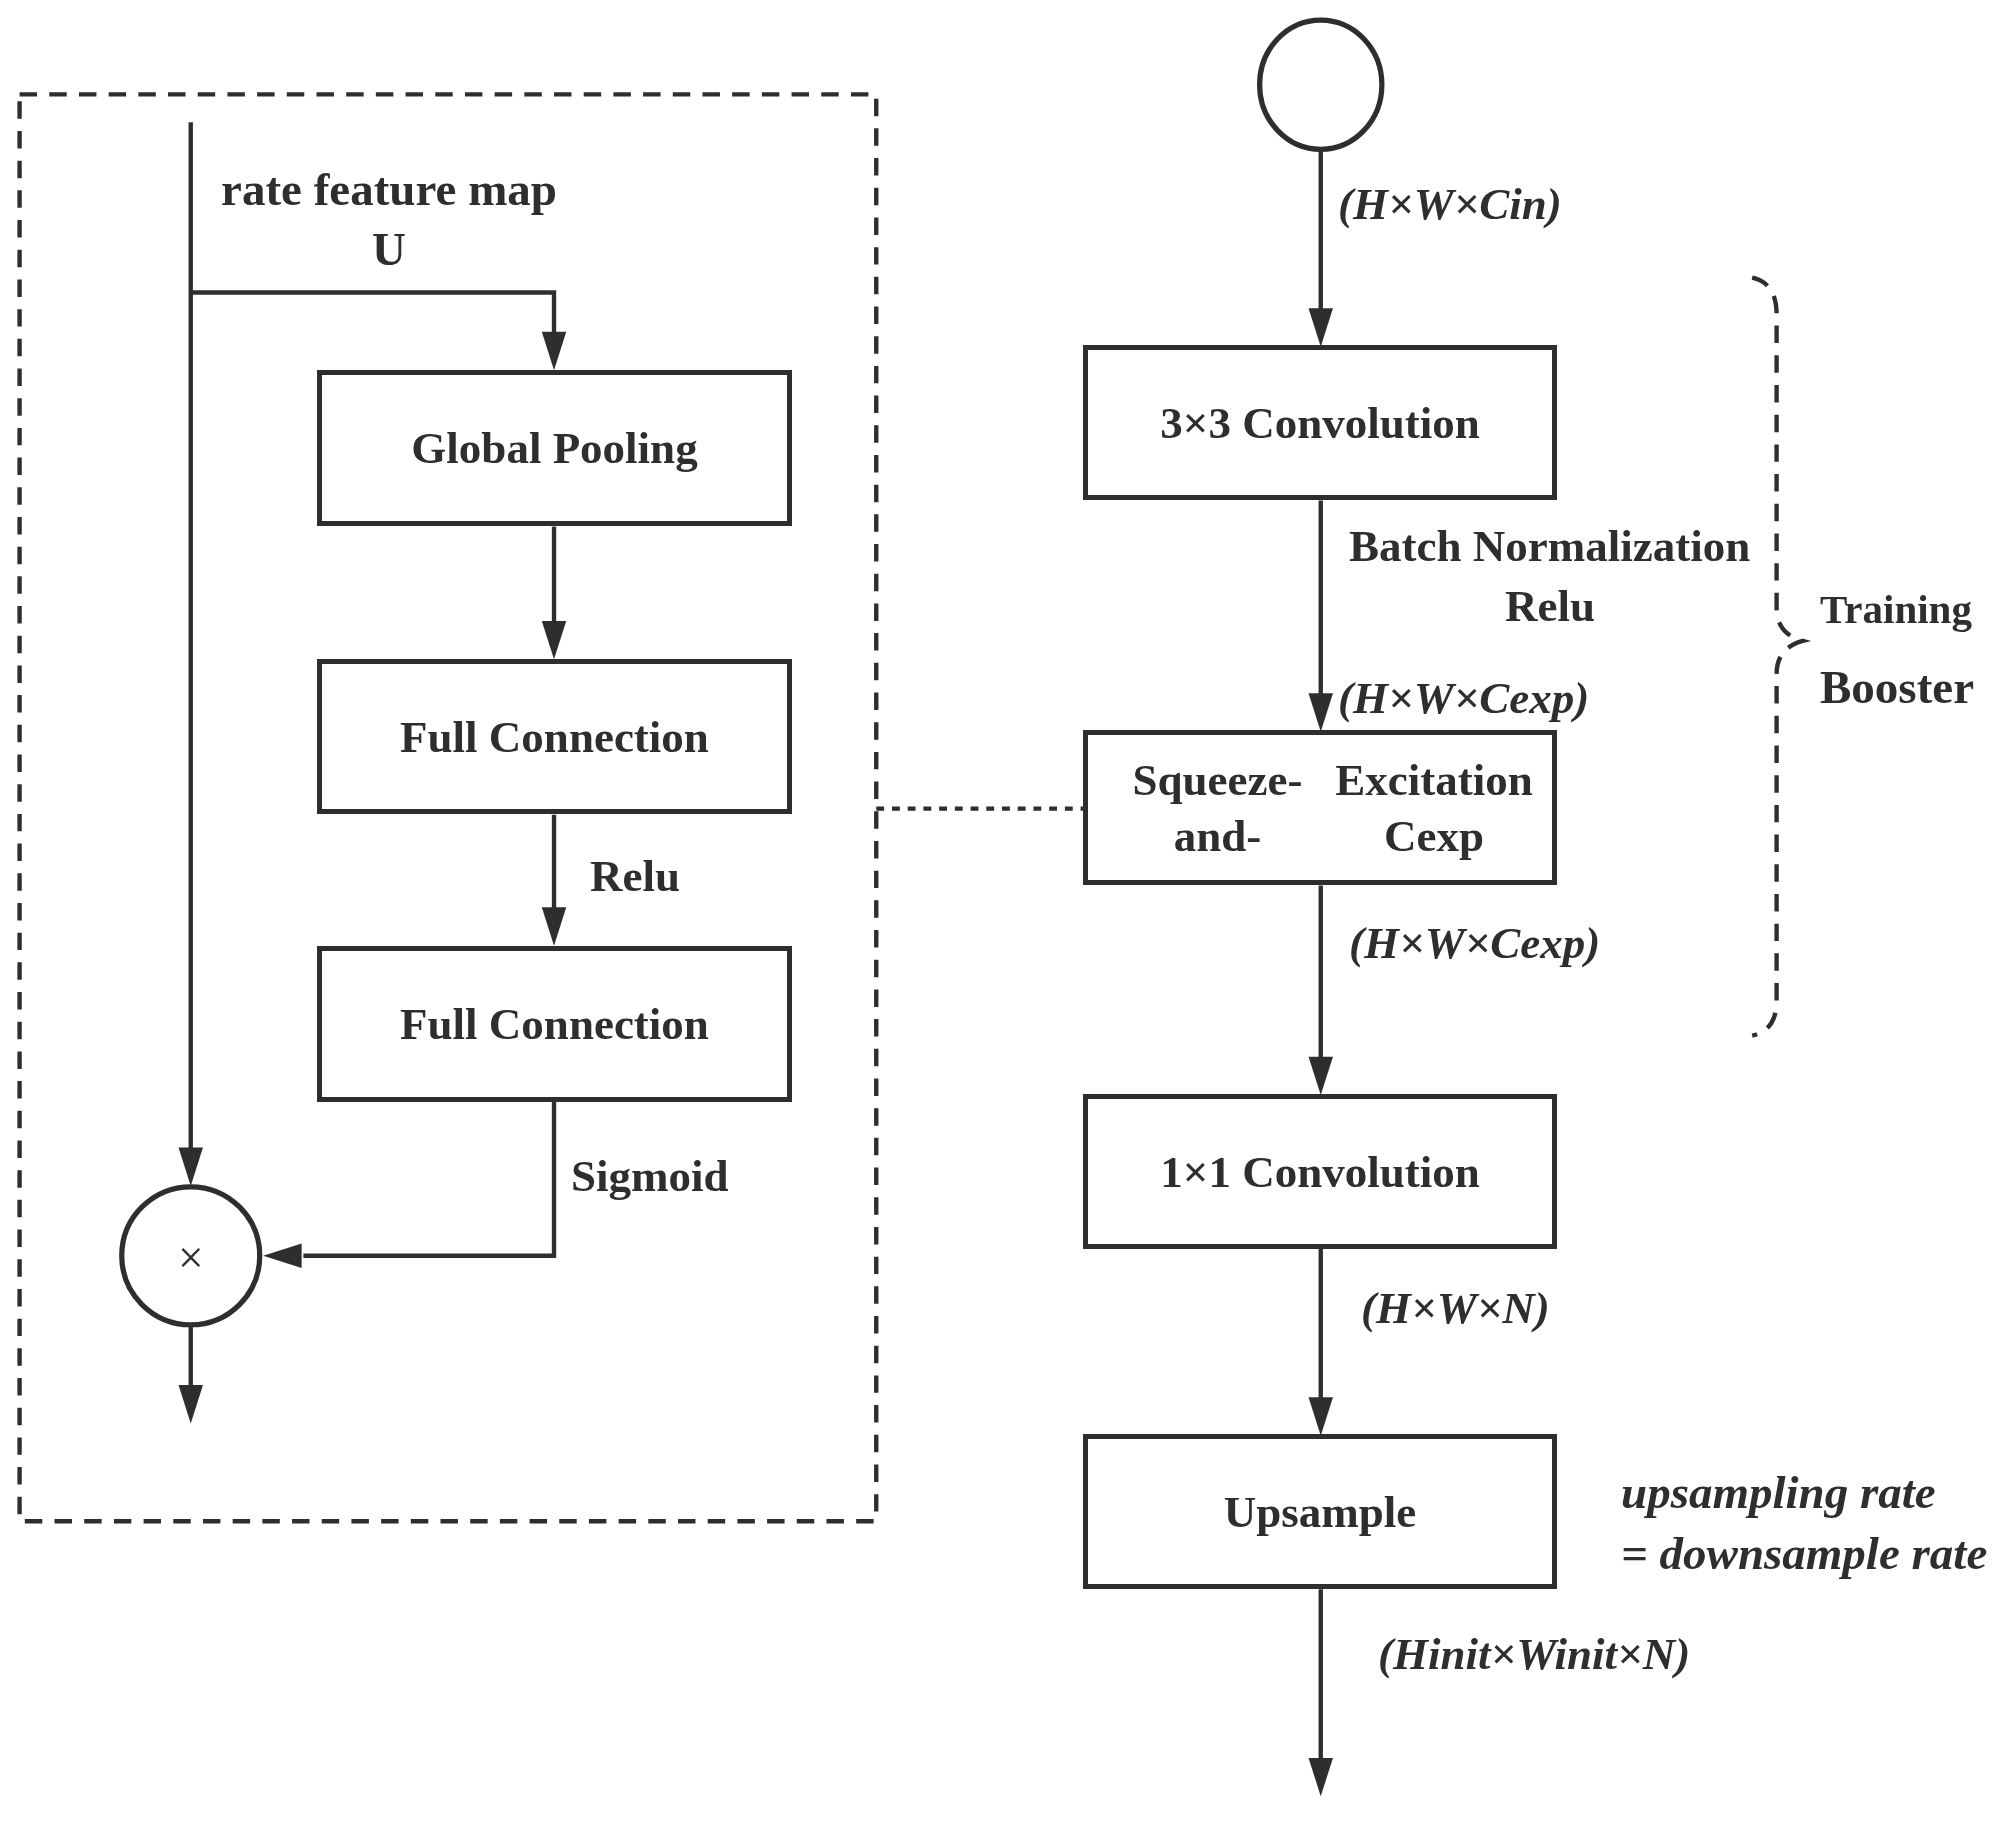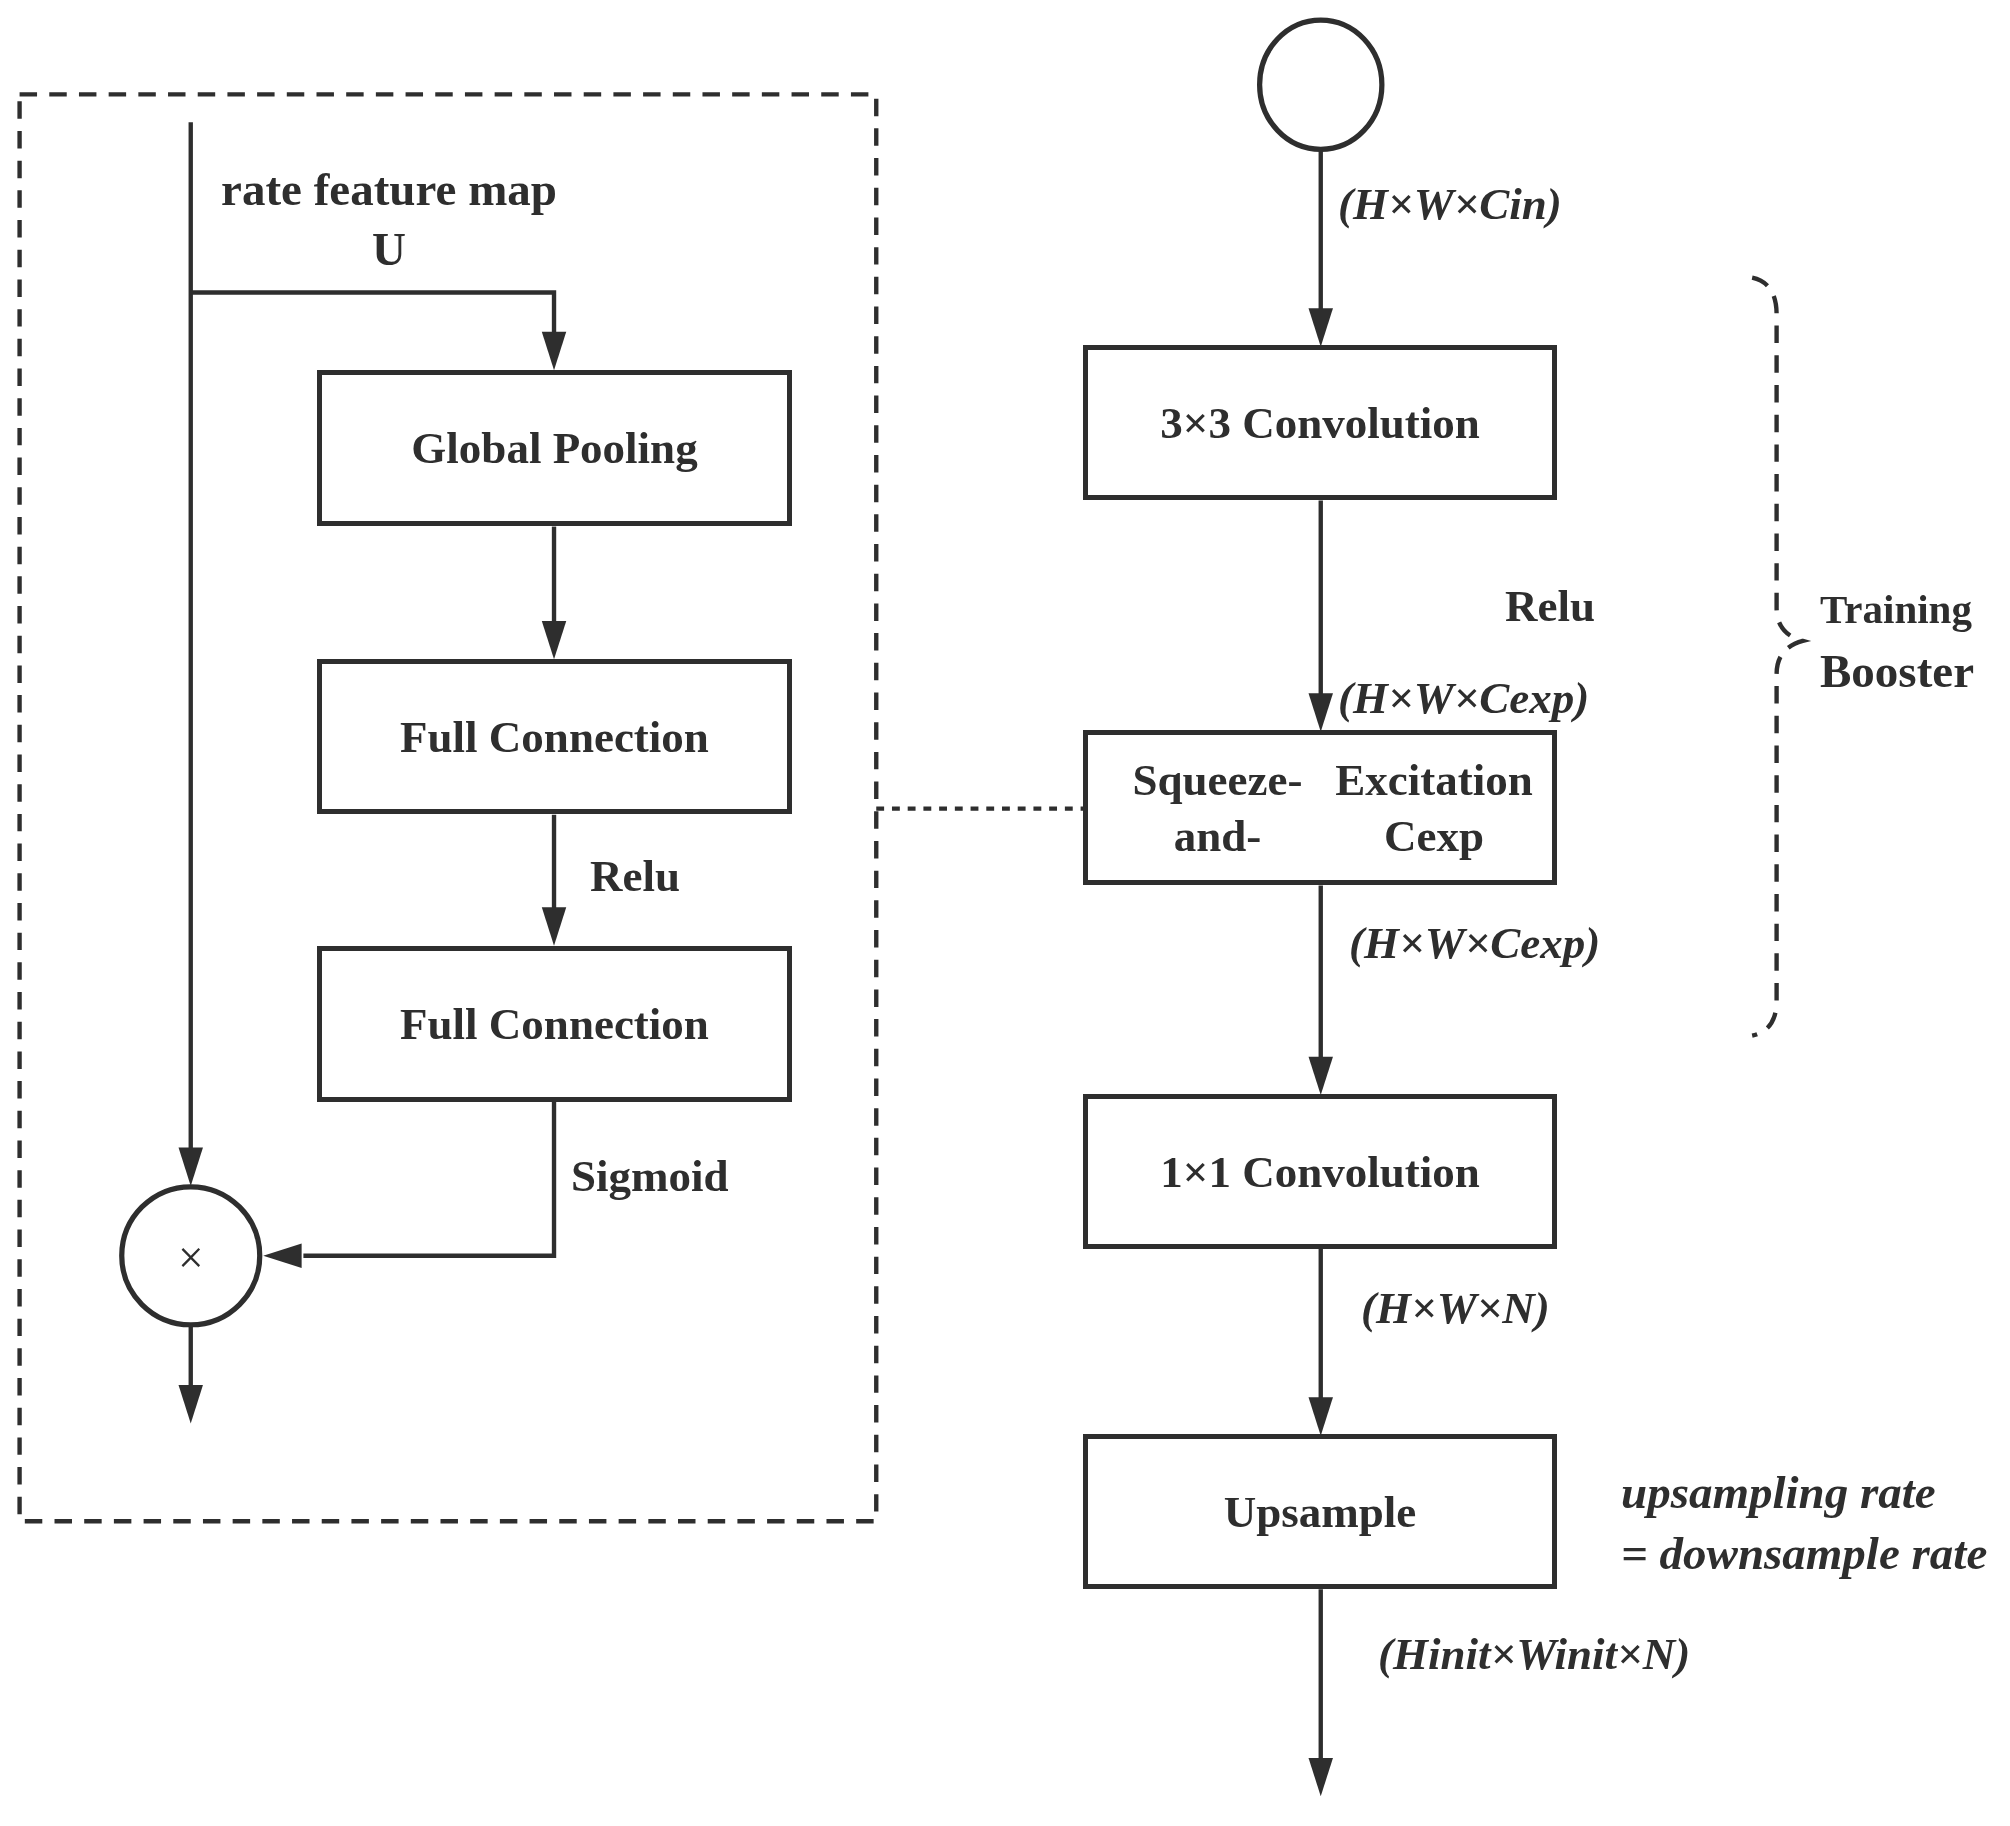--- a/index.html
+++ b/index.html
@@ -88,36 +88,37 @@
   <div class="label" style="left:590px;top:852px;">Relu</div>
 
   <div class="node" style="left:317px;top:946px;width:475px;height:156px;">Full Connection</div>
 
   <div class="label" style="left:571px;top:1152px;">Sigmoid</div>
 
   <div class="label dim" style="left:1338px;top:180px;">(H×W×Cin)</div>
 
   <div class="node" style="left:1083px;top:345px;width:474px;height:155px;">3×3 Convolution</div>
 
+  <div class="label" style="left:1349px;top:522px;">Batch Normalization</div>
   <div class="label center" style="left:1349px;top:582px;width:402px;">Relu</div>
 
   <div class="label dim" style="left:1338px;top:674px;">(H×W×Cexp)</div>
 
   <div class="node" style="left:1083px;top:730px;width:474px;height:155px;padding-left:31px;"><span>Squeeze-and-</span><br><span>Excitation Cexp</span></div>
 
   <div class="label dim" style="left:1349px;top:919px;">(H×W×Cexp)</div>
 
   <div class="node" style="left:1083px;top:1094px;width:474px;height:155px;">1×1 Convolution</div>
 
   <div class="label dim" style="left:1361px;top:1284px;">(H×W×N)</div>
 
   <div class="node" style="left:1083px;top:1434px;width:474px;height:155px;">Upsample</div>
 
   <div class="label dim" style="left:1621px;top:1528px;font-size:47px;">= downsample rate</div>
   <div class="label dim" style="left:1621px;top:1467px;font-size:47px;">upsampling rate</div>
 
   <div class="label dim" style="left:1378px;top:1630px;">(Hinit×Winit×N)</div>
 
   <div class="label" style="left:1820px;top:587px;font-size:41px;">Training</div>
-  <div class="label" style="left:1820px;top:646px;font-size:47px;">Booster</div>
+  <div class="label" style="left:1820px;top:662px;font-size:47px;">Booster</div>
 
 </div>
 
 
 </body></html>

